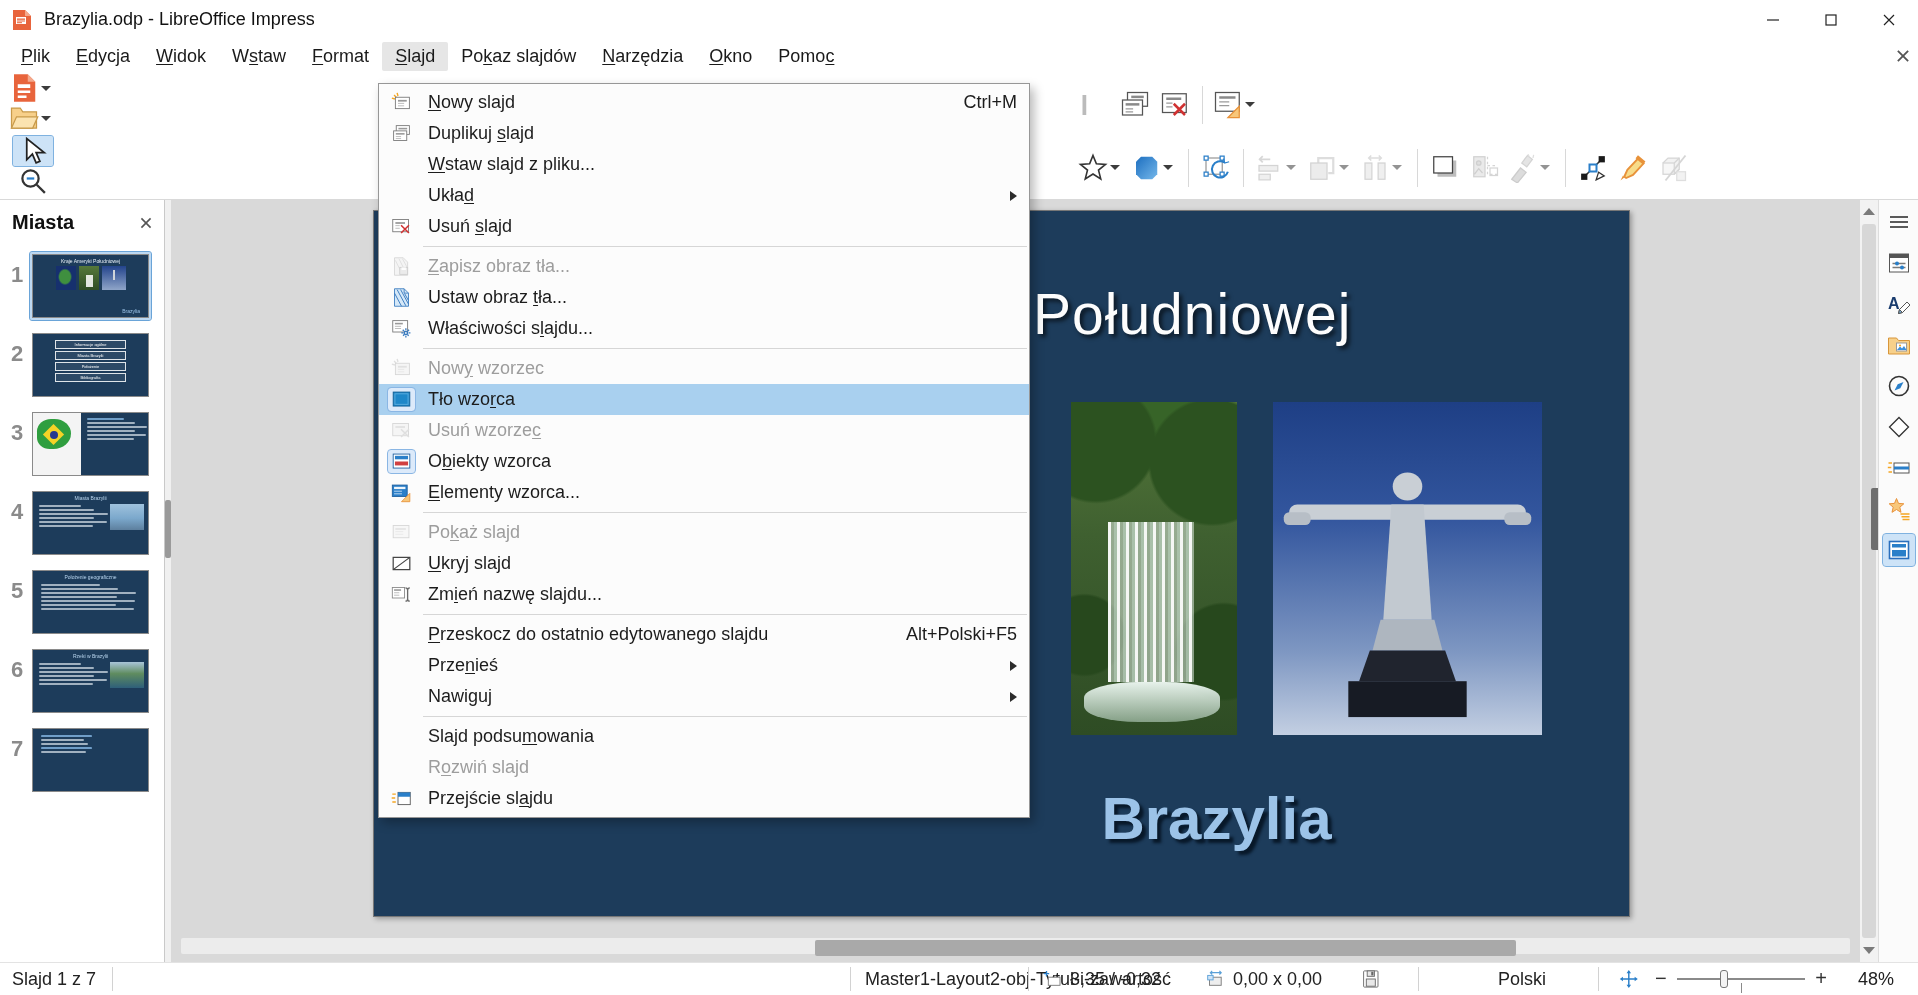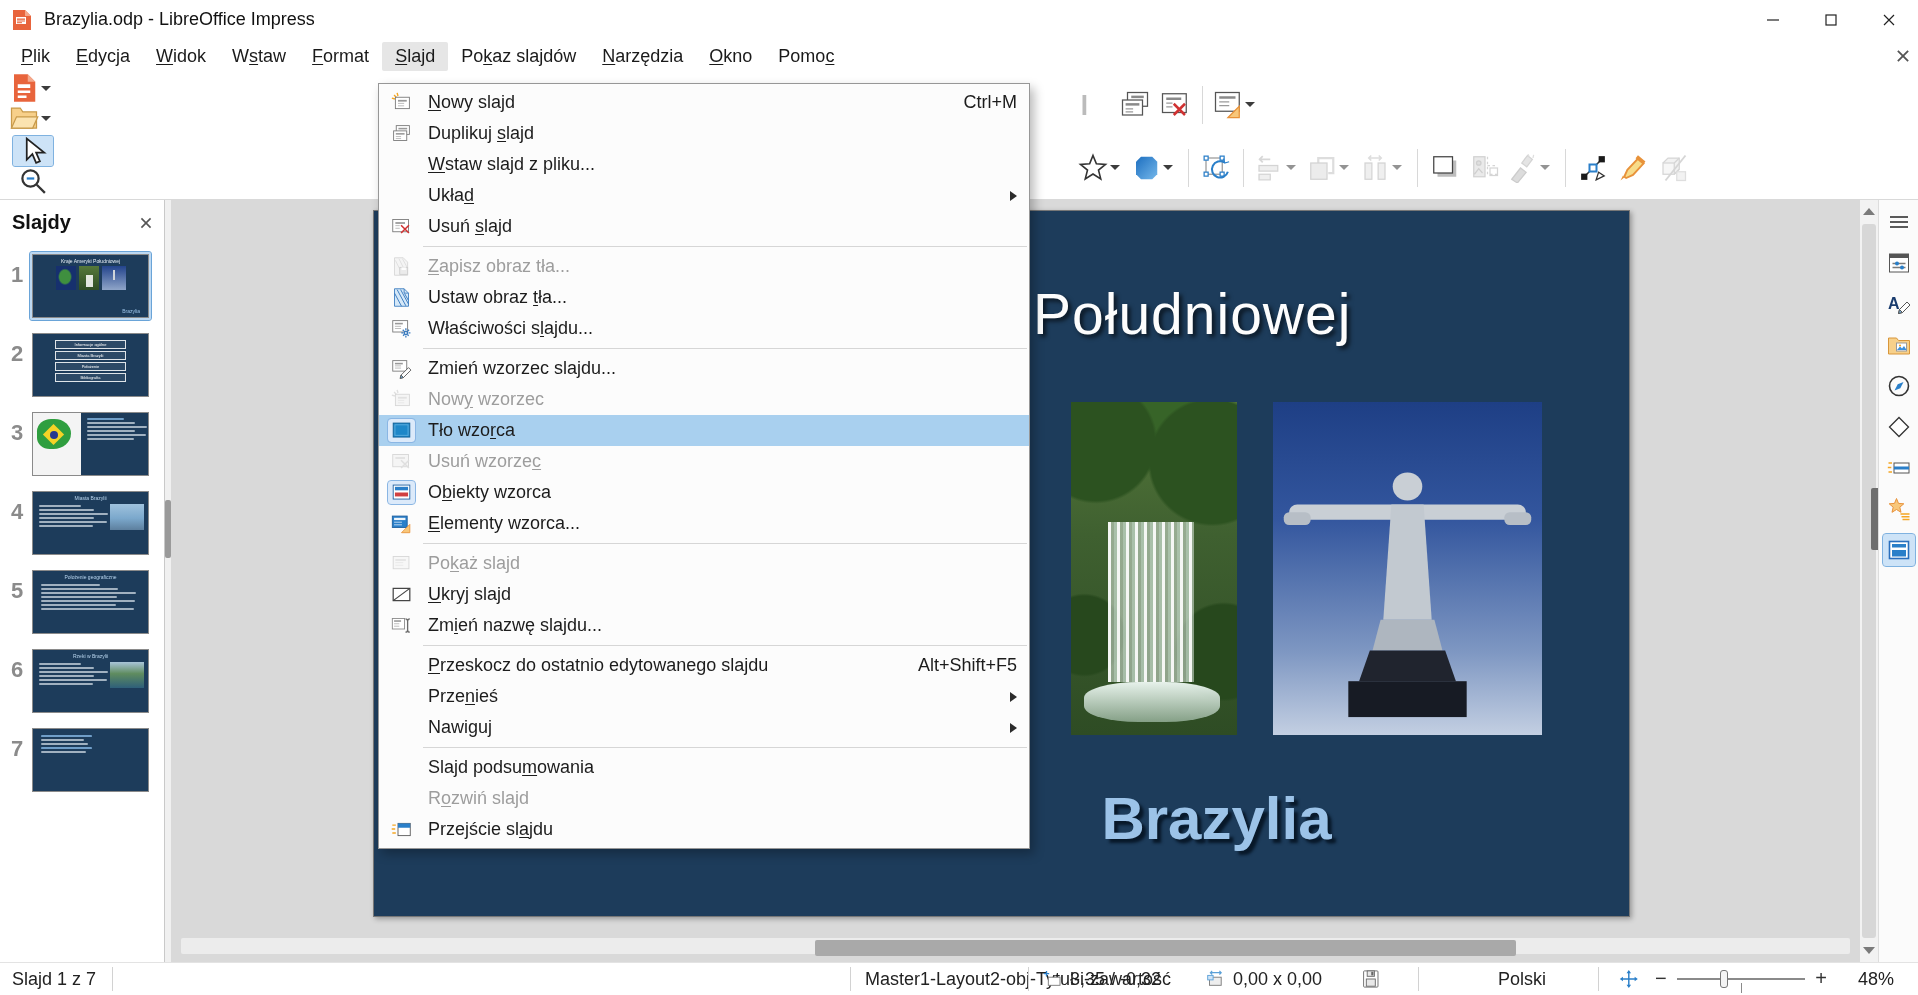--- a/index.html
+++ b/index.html
@@ -495,21 +495,21 @@
             </svg>
           </span>
         </div>
       </div>
   </div>
 
   <div class="main">
 
     <div class="panel">
       <div class="panel-head">
-        <span class="panel-title">Slajdy</span>
+        <span class="panel-title">Miasta</span>
         <span class="panel-close">
             <svg viewBox="0 0 14 14">
               <path d="M3 3l8 8M11 3l-8 8" stroke="#555" stroke-width="1.4"></path>
             </svg>
           </span>
       </div>
       <div id="thumbs">
           <div class="thumb-row">
             <div class="thumb-num">1</div>
             <div class="thumb-box selected">
@@ -888,32 +888,20 @@
             <g stroke="#3a7bbf" stroke-width="1.5">
               <path d="M17 11.8v2M17 20.2v2M11.8 17h2M20.2 17h2M13.4 13.4l1.4 1.4M18.8 18.8l1.4 1.4M20.6 13.4l-1.4 1.4M15.2 18.8l-1.4 1.4"></path>
             </g>
             <circle cx="17" cy="17" r="2.8" fill="#3a7bbf"></circle>
             <circle cx="17" cy="17" r="1" fill="#fff"></circle>
           </svg>
         </span>
         <span class="mlabel">Właściwości s<u>l</u>ajdu...</span>
       </div>
       <div class="msep"></div>
-      <div class="mrow">
-        <span class="mico">
-          <svg viewBox="0 0 24 24">
-            <rect x="2" y="3" width="16" height="12" fill="#fff" stroke="#777"></rect>
-            <rect x="4.5" y="5.5" width="9" height="1.8" fill="#999"></rect>
-            <path d="M4.5 9h7M4.5 11.5h7" stroke="#b5b5b5"></path>
-            <path d="M11.5 19.5l8.5-8.5 2.8 2.8-8.5 8.5-3.8 1z" fill="#fff" stroke="#555"></path>
-            <path d="M11.5 19.5l2.8 2.8-3.8 1z" fill="#7ab4e0" stroke="#555"></path>
-          </svg>
-        </span>
-        <span class="mlabel">Zmień wzorzec sla<u>j</u>du...</span>
-      </div>
       <div class="mrow disabled">
         <span class="mico">
           <svg viewBox="0 0 24 24">
             <g stroke="#bdbdbd" stroke-width="1.6">
               <path d="M6.5 6.5L3.5 3.5M8 4.5L7 1M4.5 8L1 7"></path>
             </g>
             <rect x="5" y="6" width="16" height="13" fill="#ededed" stroke="#a8a8a8"></rect>
             <rect x="8" y="9" width="10" height="2" fill="#c2c2c2"></rect>
             <path d="M8 13h7M8 15.8h7" stroke="#cccccc"></path>
           </svg>
@@ -990,21 +978,21 @@
               <path d="M16.5 4.5c2 0 2.5 1 2.5 2.5M21.5 4.5c-2 0-2.5 1-2.5 2.5M16.5 19.5c2 0 2.5-1 2.5-2.5M21.5 19.5c-2 0-2.5-1-2.5-2.5M19 7v10"></path>
             </g>
           </svg>
         </span>
         <span class="mlabel">Zm<u>i</u>eń nazwę slajdu...</span>
       </div>
       <div class="msep"></div>
       <div class="mrow">
         <span class="mico"></span>
         <span class="mlabel"><u>P</u>rzeskocz do ostatnio edytowanego slajdu</span>
-        <span class="msc">Alt+Shift+F5</span>
+        <span class="msc">Alt+Polski+F5</span>
       </div>
       <div class="mrow">
         <span class="mico"></span>
         <span class="mlabel">Prze<u>n</u>ieś</span>
         <span class="msub"></span>
       </div>
       <div class="mrow">
         <span class="mico"></span>
         <span class="mlabel">Nawi<u>g</u>uj</span>
         <span class="msub"></span>

